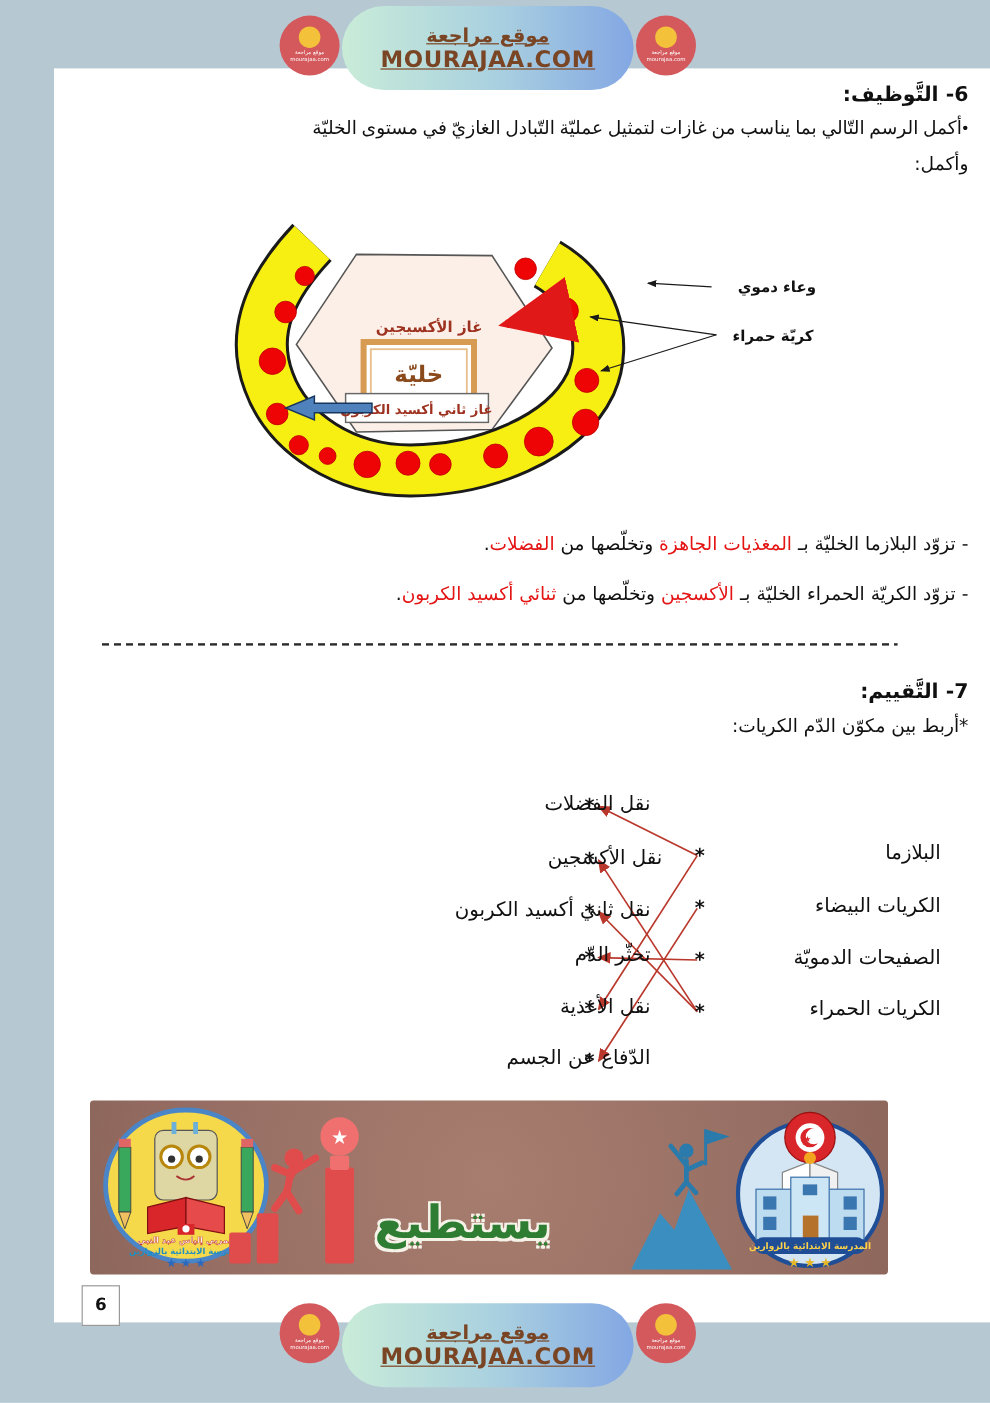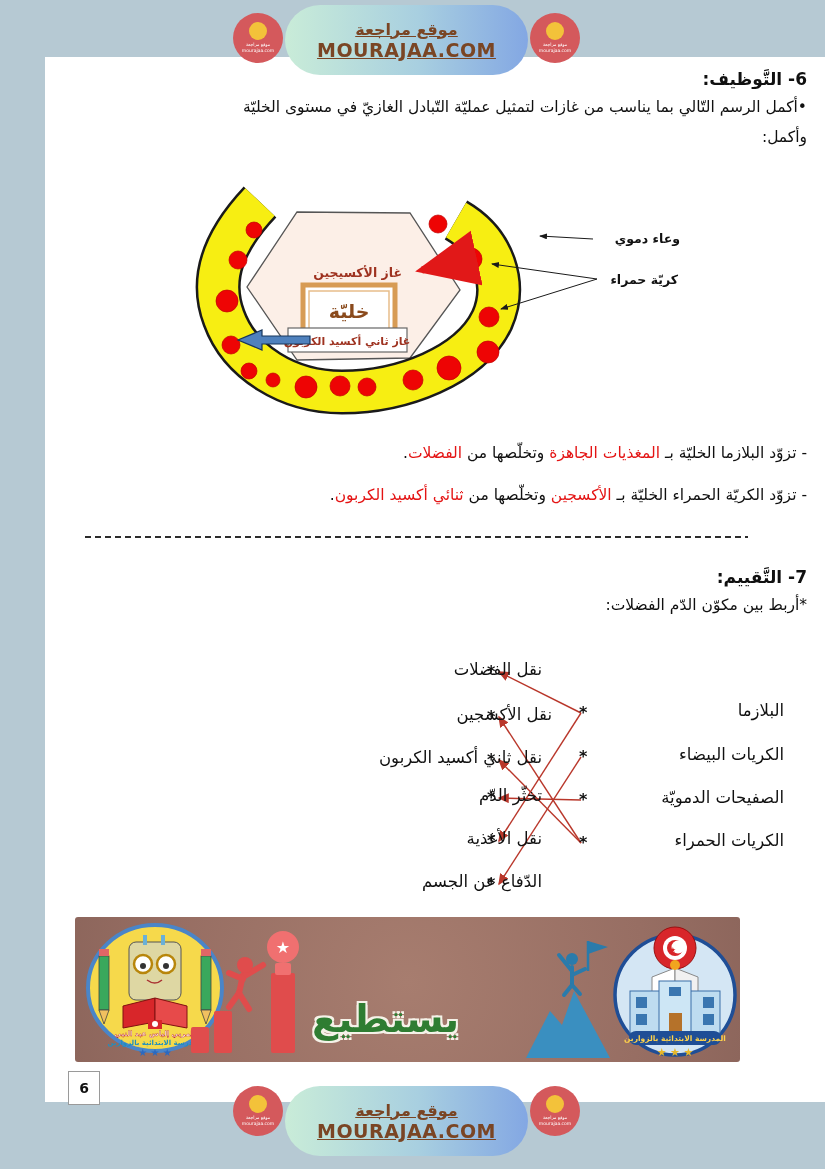--- a/index.html
+++ b/index.html
@@ -74,21 +74,21 @@
   <span class="logo-tiny"><span>موقع مراجعة</span><br><span>mourajaa.com</span></span>
 </div>
 <div class="logo-circle" style="left:530px;top:13px;">
   <span class="logo-dot"></span>
   <span class="logo-tiny"><span>موقع مراجعة</span><br><span>mourajaa.com</span></span>
 </div>
 
 <div class="page">
 
   <div class="abs rtl h-title" style="right:41px;top:12px;">6- التَّوظيف:</div>
-  <div class="abs rtl body-txt" style="right:41px;top:41px;">•أكمل الرسم التّالي بما يناسب من غازات لتمثيل عمليّة التّبادل الغازيّ في مستوى الخليّة</div>
+  <div class="abs rtl body-txt" style="right:41px;top:41px;font-family:Liberation Serif, serif;">•أكمل الرسم التّالي بما يناسب من غازات لتمثيل عمليّة التّبادل الغازيّ في مستوى الخليّة</div>
   <div class="abs rtl body-txt" style="right:41px;top:71px;">وأكمل:</div>
 
   <svg class="abs" style="left:105px;top:123px;" width="550" height="245" viewBox="0 0 550 245">
     <defs>
       <marker id="redarr" markerWidth="11" markerHeight="10" refX="8" refY="4" orient="auto">
         <path d="M0,0 L9,4 L0,8 Z" fill="#e11818"></path>
       </marker>
       <marker id="blkarr" markerWidth="9" markerHeight="8" refX="7" refY="3" orient="auto">
         <path d="M0,0 L8,3 L0,6 Z" fill="#1a1a1a"></path>
       </marker>
@@ -139,21 +139,21 @@
   <div class="abs rtl body-txt" style="right:41px;top:429px;">
     <span>- تزوّد الكريّة الحمراء الخليّة بـ </span><span class="red">الأكسجين</span><span> وتخلّصها من </span><span class="red">ثنائي أكسيد الكربون</span><span>.</span>
   </div>
   <div class="abs rtl body-txt" style="right:41px;top:387px;">
     <span>- تزوّد البلازما الخليّة بـ </span><span class="red">المغذيات الجاهزة</span><span> وتخلّصها من </span><span class="red">الفضلات</span><span>.</span>
   </div>
 
   <div class="dashes" style="left:40px;top:479px;width:663px;"></div>
 
   <div class="abs rtl h-title" style="right:41px;top:510px;">7- التَّقييم:</div>
-  <div class="abs rtl body-txt" style="right:41px;top:539px;">*أربط بين مكوّن الدّم الفضلات:</div>
+  <div class="abs rtl body-txt" style="right:41px;top:539px;">*أربط بين مكوّن الدّم الكريات:</div>
 
   <div></div>
   <svg class="abs" style="left:440px;top:600px;" width="120" height="245" viewBox="0 0 120 245">
     <defs>
       <marker id="marr" markerWidth="9" markerHeight="8" refX="7" refY="3.5" orient="auto">
         <path d="M0,0 L8,3.5 L0,7 Z" fill="#b9372b"></path>
       </marker>
     </defs>
     <g id="match-lines-group">
         <line x1="96" y1="56" x2="14" y2="15" stroke="#b9372b" stroke-width="1.4" marker-end="url(#marr)"></line>

